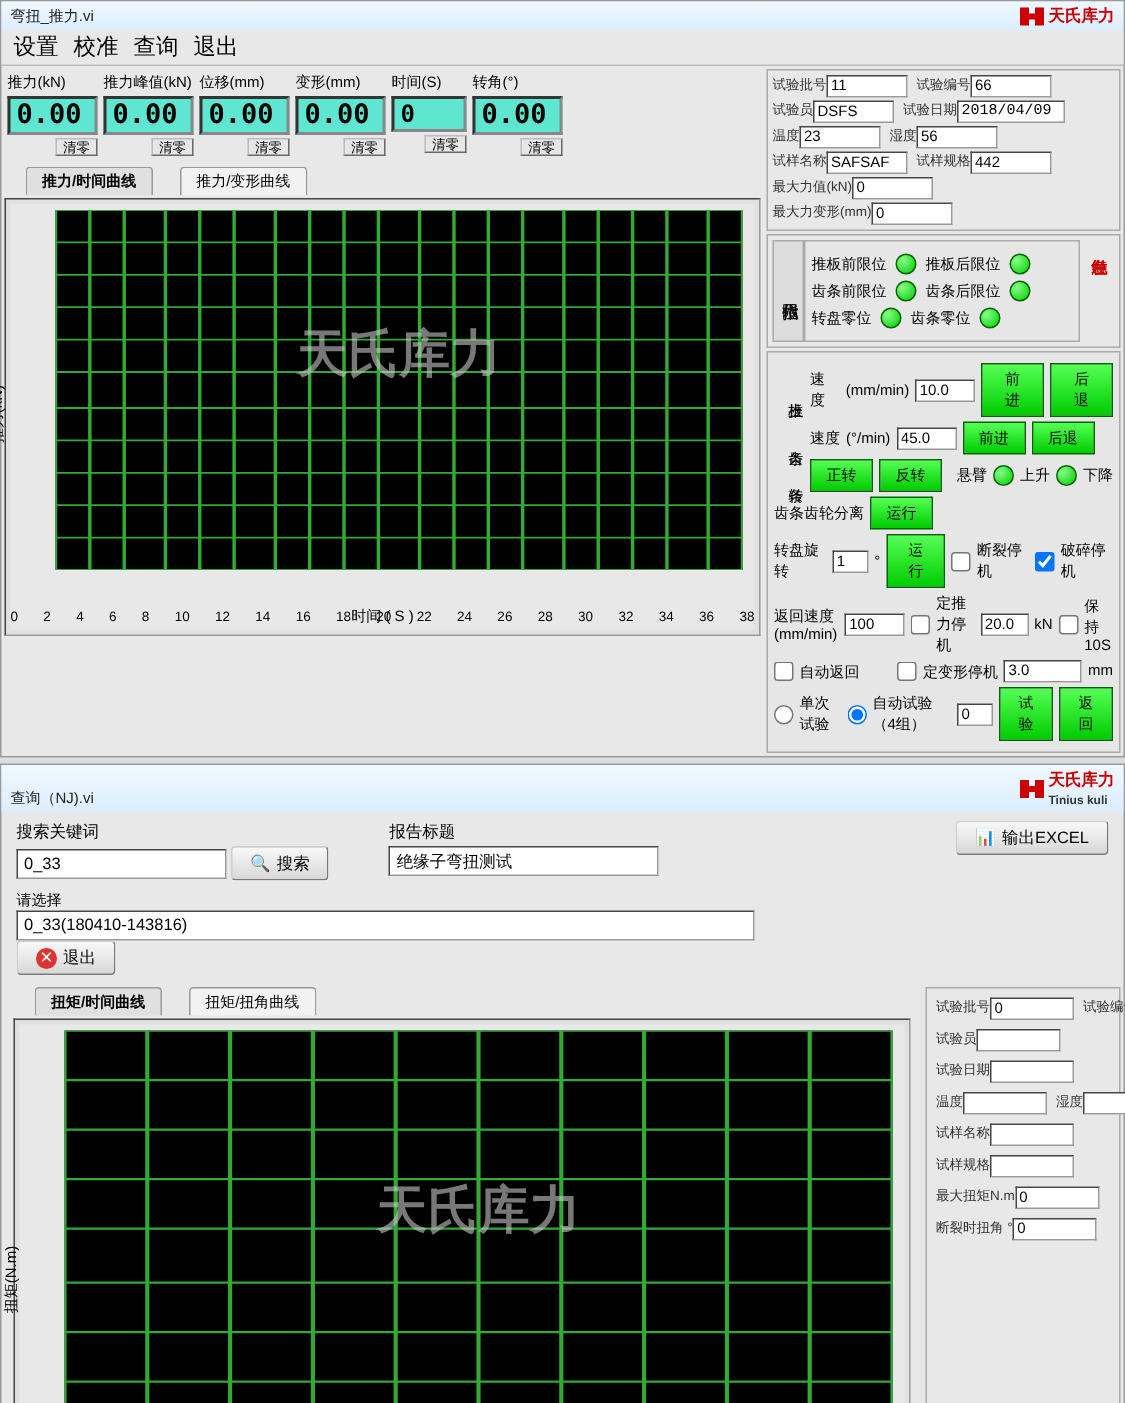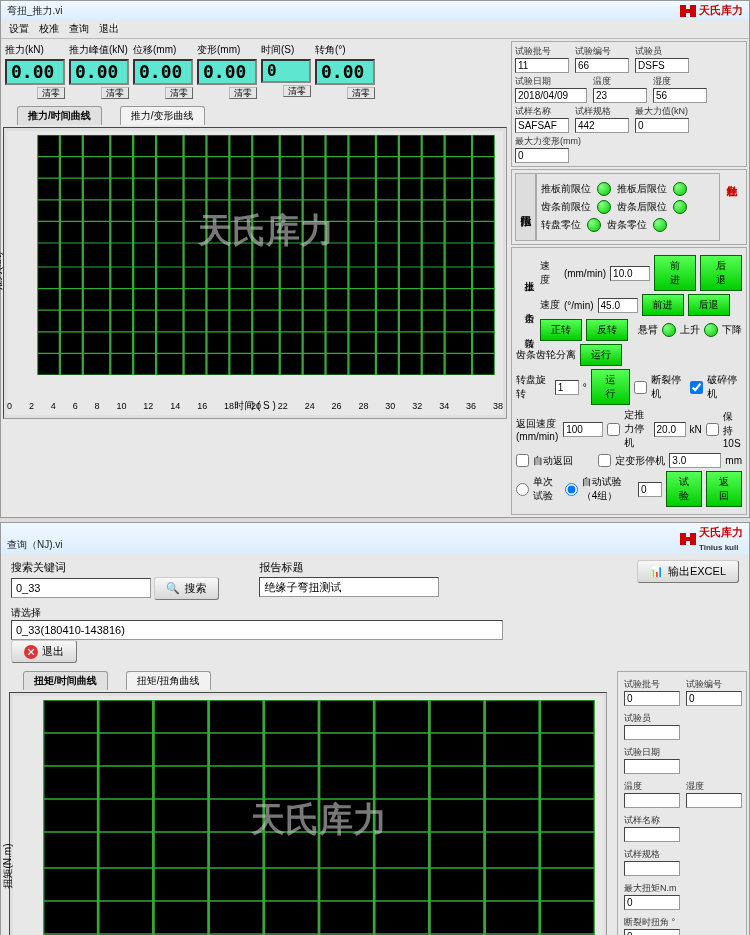--- a/index.html
+++ b/index.html
@@ -3,21 +3,21 @@
 <meta charset="utf-8">
 <style>
 * { box-sizing: border-box; margin: 0; padding: 0; font-family: "Microsoft YaHei", SimSun, Arial, sans-serif; }
 body { background: #dcdcdc; width: 750px; font-size: 10px; color: #000; }
 
 .window { background: #e8e8e8; border: 1px solid #999; margin-bottom: 4px; }
 .titlebar { background: linear-gradient(#f0f8ff,#dbeeff); display: flex; align-items: flex-end; padding: 2px 6px; font-size: 10px; color: #222; }
 .titlebar .spacer { flex: 1; }
 .logo { display: flex; align-items: center; color: #c00; font-weight: bold; font-size: 11px; }
 .logo svg { margin-right: 2px; }
-.menu { display: flex; gap: 10px; padding: 2px 8px; font-size: 10px; background: #e8e8e8; border-bottom: 1px solid #bbb; text-align: center; }
+.menu { display: flex; gap: 10px; padding: 2px 8px; font-size: 15px; background: #e8e8e8; border-bottom: 1px solid #bbb; text-align: center; }
 
 .row { display: flex; }
 .panel { background: #e8e8e8; border: 1px solid #aaa; margin: 2px; padding: 3px; }
 .sunken { border: 1px inset #999; background: #e0e0e0; }
 
 .lcd-group { display: flex; gap: 4px; padding: 4px; }
 .lcd-col { display: flex; flex-direction: column; }
 .lcd-label { font-size: 10px; margin-bottom: 2px; white-space: nowrap; }
 .lcd { background: #5ee6d0; border: 2px inset #888; padding: 2px 4px; font: bold 18px/1 monospace; color: #000; text-align: left; min-width: 60px; }
 .lcd.small { font-size: 16px; min-width: 50px; }
@@ -29,24 +29,24 @@
 .tab.active { background: #e0e0e0; font-weight: bold; }
 
 .chart { position: relative; background: #000; }
 .watermark { position: absolute; top: 40%; left: 50%; transform: translate(-50%,-50%); font-size: 34px; color: rgba(200,200,200,0.6); font-weight: bold; white-space: nowrap; }
 .axis-label-y { position: absolute; left: -28px; top: 50%; transform: rotate(-90deg); font-size: 10px; color: #000; }
 .axis-label-x { text-align: center; font-size: 10px; background: #e8e8e8; padding: 2px 0; }
 .ticks-x { position: absolute; bottom: -14px; left: 0; right: 0; display: flex; justify-content: space-between; font-size: 9px; color: #000; }
 .chart-wrap { position: relative; padding: 4px 8px 22px 30px; background: #e8e8e8; }
 
 .field-grp { display: flex; flex-wrap: wrap; gap: 2px 6px; padding: 3px; }
-.fld { display: flex; flex-direction: column; }
+.fld { display: flex; flex-direction: row; }
 .fld label { font-size: 9px; color: #333; white-space: nowrap; }
 .fld input { font-size: 10px; border: 1px inset #999; background: #fff; padding: 1px 2px; width: 54px; }
-.fld input.wide { width: 72px; }
+.fld input.wide { width: 72px; font-family: Liberation Mono, monospace; }
 
 .limits { display: flex; }
 .limits-hdr { writing-mode: vertical-rl; background: #ddd; border: 1px solid #aaa; padding: 4px 2px; font-size: 11px; text-align: center; }
 .limits-body { flex: 1; padding: 4px; border: 1px solid #aaa; background: #e6e6e6; }
 .limit-row { display: flex; align-items: center; gap: 6px; margin: 4px 0; font-size: 10px; }
 .led { width: 14px; height: 14px; border-radius: 50%; background: radial-gradient(circle at 30% 30%, #8f8, #0c0); border: 1px solid #060; display: inline-block; }
 .redtxt { color: #c00; writing-mode: vertical-rl; font-size: 11px; padding: 4px; }
 
 .ctrl { border: 1px solid #aaa; background: #e6e6e6; padding: 4px; }
 .ctrl-row { display: flex; align-items: center; gap: 4px; margin: 3px 0; font-size: 10px; }

